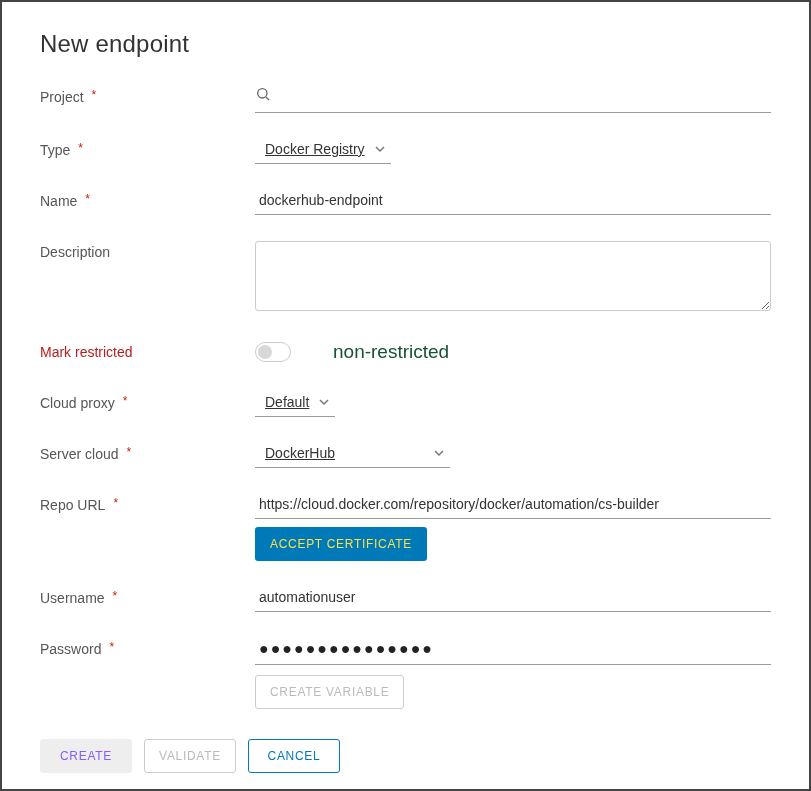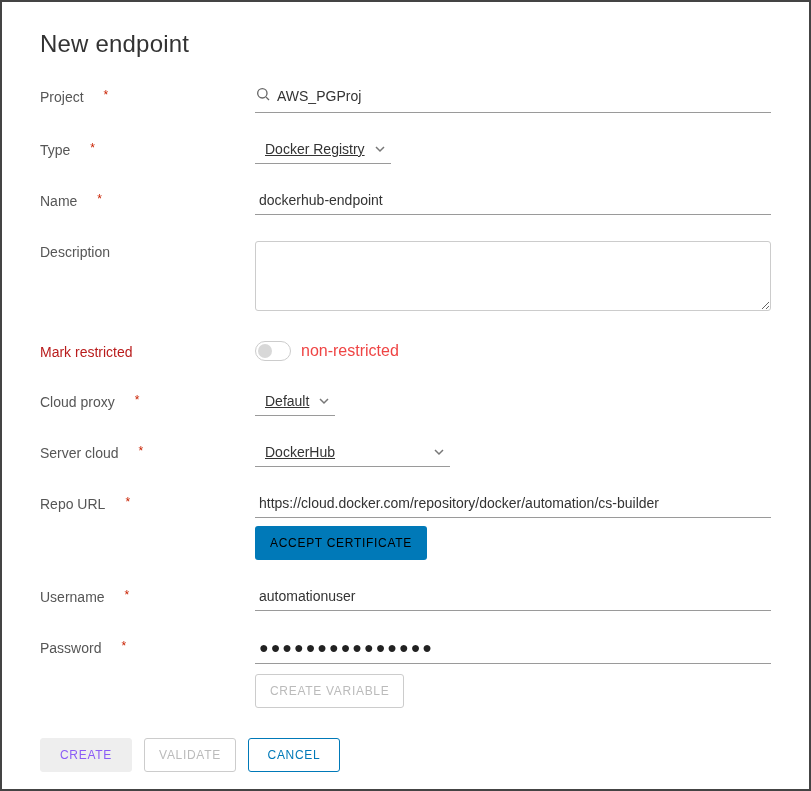--- a/index.html
+++ b/index.html
@@ -25,21 +25,21 @@
       margin-bottom: 26px;
     }
     .label-col {
       width: 215px;
       flex: 0 0 215px;
       font-size: 14px;
       color: #565656;
       padding-top: 3px;
       display: flex;
       align-items: center;
-      gap: 20px;
+      gap: 8px;
     }
     .label-col.disabled { color: #b91c1c; text-align: right; }
     .field-col {
       flex: 1 1 auto;
       min-width: 0;
     }
     .req { color: #c92100; font-size: 12px; position: relative; top: -2px; }
     
     .uline-input {
       width: 100%;
@@ -107,39 +107,39 @@
       background: #fff;
       cursor: not-allowed;
     }
     .toggle .knob {
       position: absolute;
       width: 14px; height: 14px;
       border-radius: 50%;
       background: #d8d8d8;
       top: 2px; left: 2px;
     }
-    .toggle-label { color: #ef4444; font-size: 16px; }
+    .toggle-label { color: #14532d; font-size: 19px; margin-left: 32px; }
     
     .btn {
       display: inline-flex;
       align-items: center;
       justify-content: center;
       font-size: 12px;
       letter-spacing: 0.7px;
       padding: 9px 14px;
       border-radius: 3px;
       cursor: pointer;
       border: 1px solid transparent;
       font-weight: 500;
       text-transform: uppercase;
       background: #fff;
     }
     .btn-primary {
       background: #0079b8;
-      color: #000000;
+      color: #fde047;
     }
     .btn-outline-disabled {
       border: 1px solid #ccc;
       color: #bbb;
       cursor: not-allowed;
       background: #fff;
     }
     .btn-flat-disabled {
       background: #eee;
       color: #8b5cf6;
@@ -181,21 +181,20 @@
       <span class="req">*</span>
     </div>
     <div class="field-col">
       <div class="search-wrap">
         <span>
           <svg viewBox="0 0 24 24" fill="none" stroke="currentColor" stroke-width="2">
             <circle cx="11" cy="11" r="7"></circle>
             <line x1="21" y1="21" x2="16.65" y2="16.65"></line>
           </svg>
         </span>
-        <input type="text" value="AWS_PGProj" style="">
       </div>
     </div>
   </div>
 
   <div class="row">
     <div class="label-col">
       <span>Type</span>
       <span class="req">*</span>
     </div>
     <div class="field-col">

